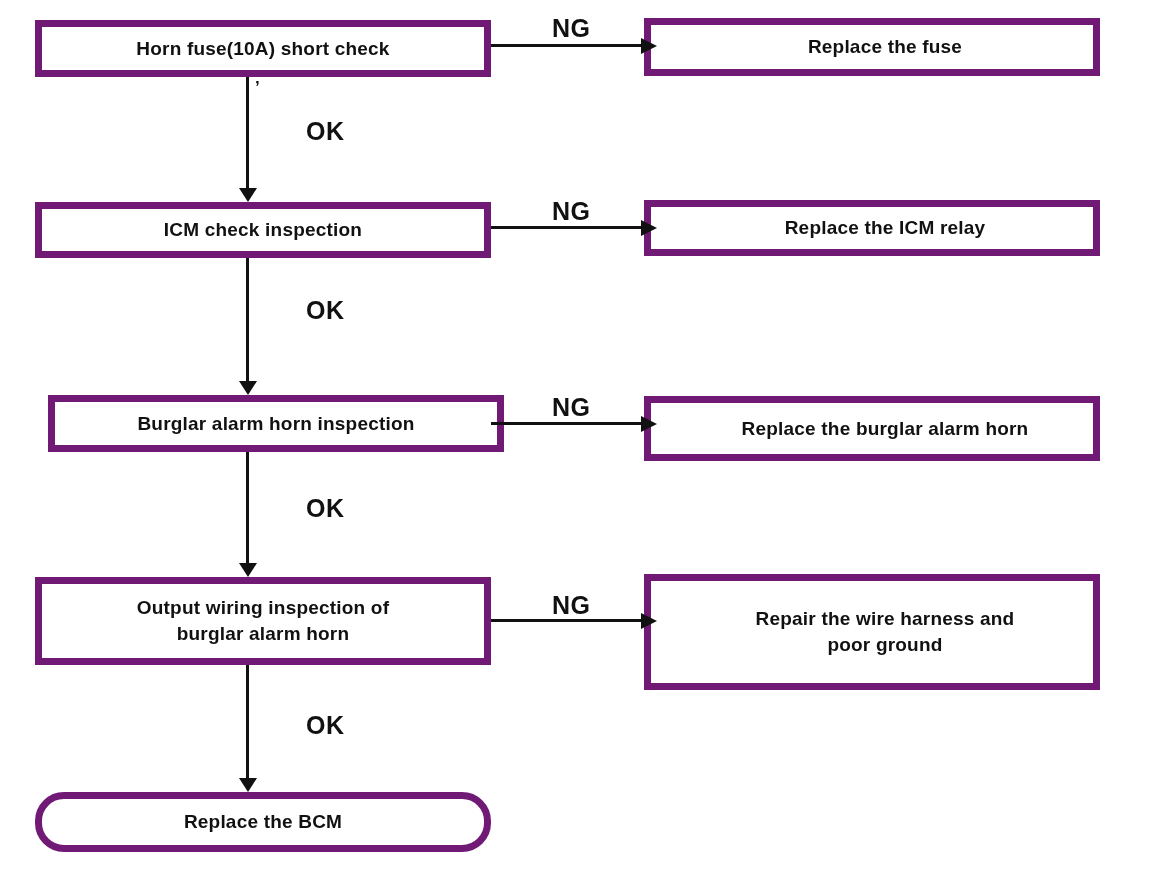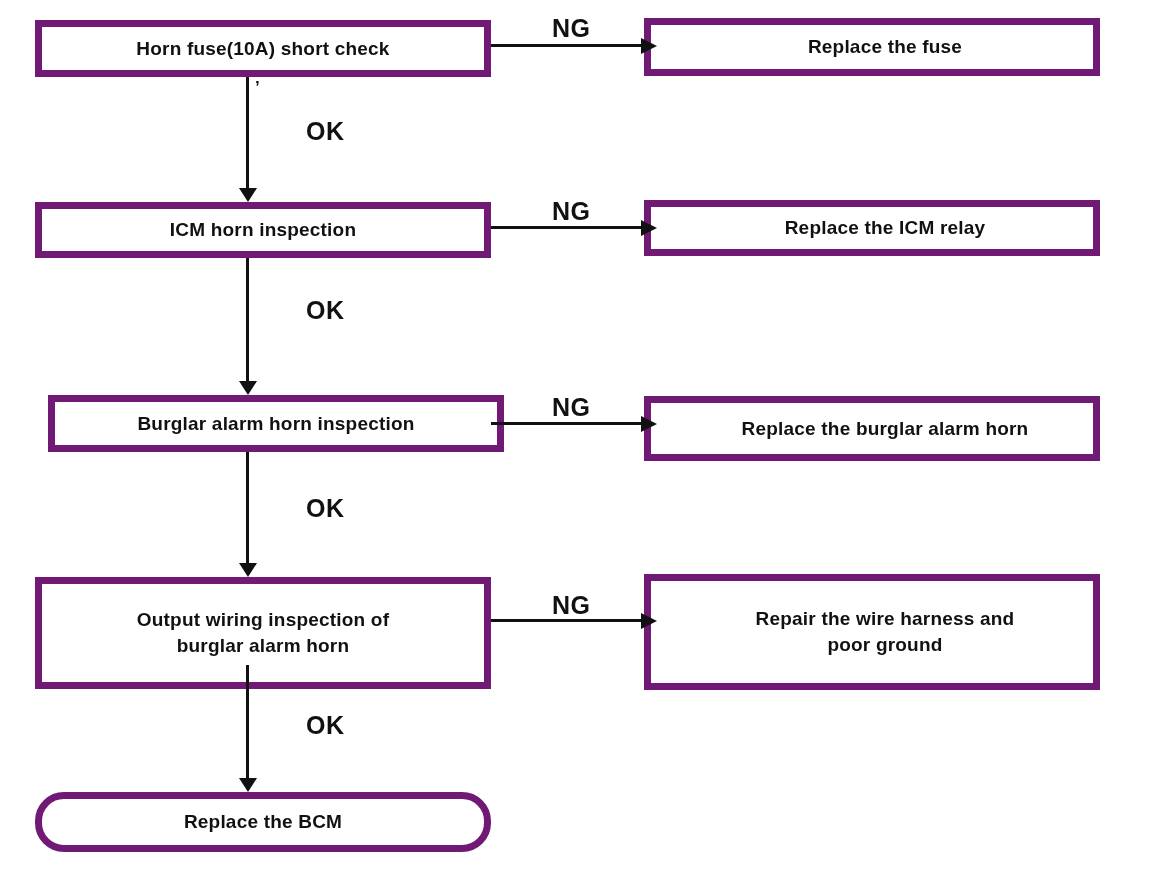--- a/index.html
+++ b/index.html
@@ -77,26 +77,26 @@
 </style>
 </head>
 <body>
 
 <div class="canvas">
 
   <div class="box box-left" style="top:20px;  height:57px;">
     <span>Horn fuse(10A) short check</span>
   </div>
   <div class="box box-left" style="top:202px; height:56px;">
-    <span>ICM horn inspection</span>
+    <span>ICM check inspection</span>
   </div>
   <div class="box box-left" style="top:395px; height:57px;margin-left:13px;">
     <span>Burglar alarm horn inspection</span>
   </div>
-  <div class="box box-left" style="top:577px; height:112px;">
+  <div class="box box-left" style="top:577px; height:88px;">
     <span>Output wiring inspection of
 burglar alarm horn</span>
   </div>
   <div class="box box-left" style="top:792px; height:60px;border-radius:29px;">
     <span>Replace the BCM</span>
   </div>
 
   <div class="box box-right" style="top:18px;  height:58px;">
     <span>Replace the fuse</span>
   </div>

